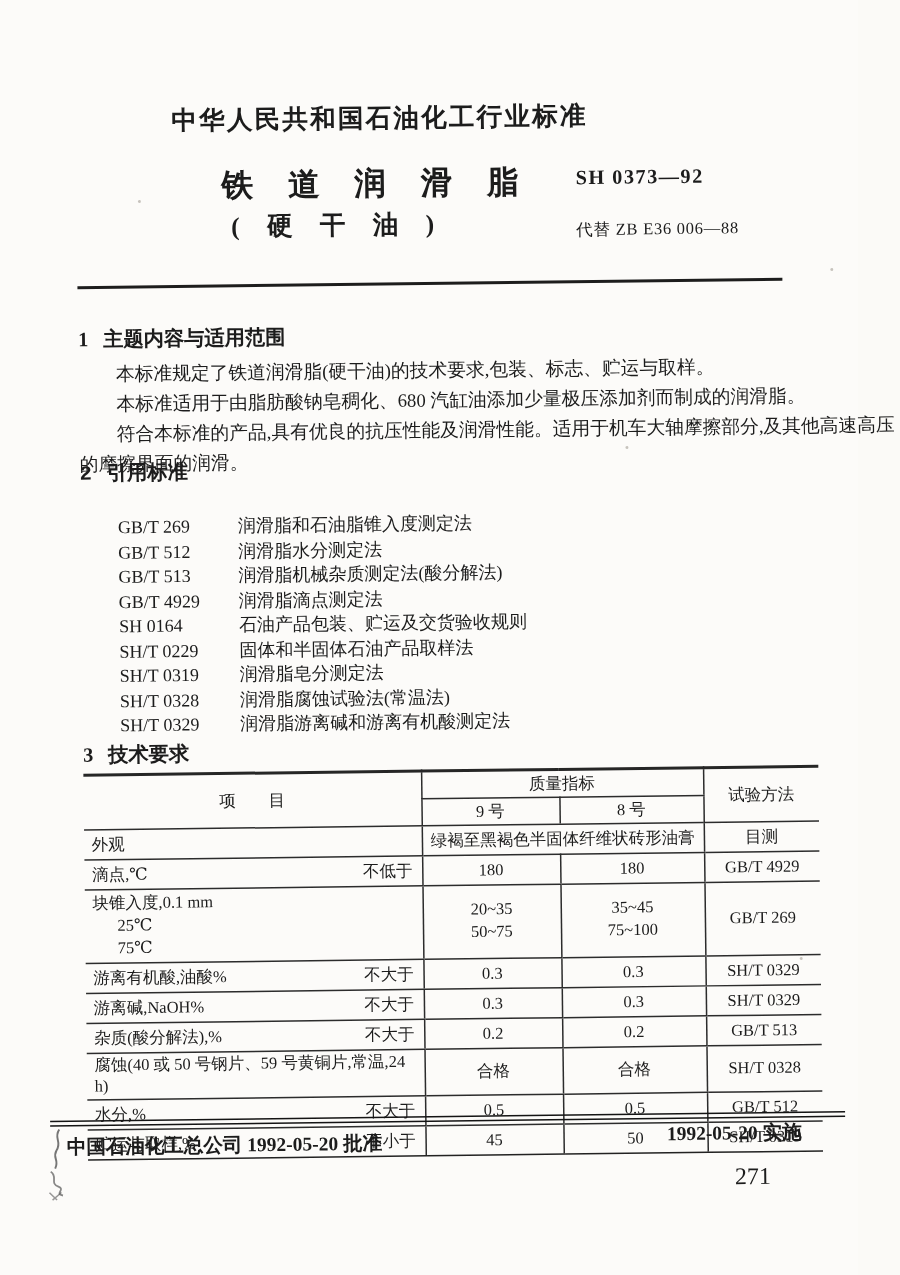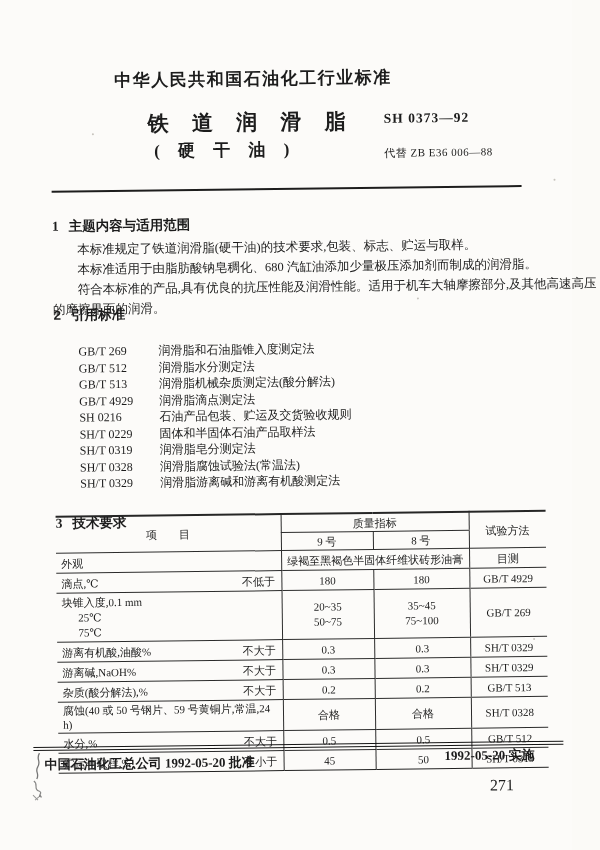--- a/index.html
+++ b/index.html
@@ -19,21 +19,21 @@
   .title-sub{position:absolute;left:158px;top:138px;font-size:17px;font-weight:bold;letter-spacing:7px;white-space:nowrap;}
   .std-no{position:absolute;left:388px;top:112px;font-size:13.5px;font-weight:bold;letter-spacing:1px;white-space:nowrap;}
   .replaces{position:absolute;left:388px;top:147px;font-size:11px;letter-spacing:.5px;white-space:nowrap;}
   .header-rule{position:absolute;left:55px;top:188px;width:470px;height:2px;background:#1d1d1d;}
 
   
   .sec-heading{position:absolute;font-size:13.5px;font-weight:bold;white-space:nowrap;}
   .sec-heading .num{margin-right:10px;}
   .s1-head{left:55px;top:215px;}
   .s2-head{left:55px;top:304px;font-family:Liberation Mono, monospace;}
-  .s3-head{left:55px;top:512px;}
+  .s3-head{left:55px;top:492px;}
 
   .s1-body{position:absolute;left:55px;top:237px;width:500px;font-size:12.5px;line-height:20px;}
   .s1-line{white-space:nowrap;}
   .indent{text-indent:2em;}
 
   .s2-list{position:absolute;left:80px;top:341px;font-size:12px;line-height:16.5px;}
   .ref{white-space:nowrap;}
   .ref-code{display:inline-block;width:80px;}
 
   
@@ -100,21 +100,21 @@
     </div>
 
     <div class="sec-heading s2-head">
       <span class="num">2</span><span>引用标准</span>
     </div>
     <div class="s2-list">
       <div class="ref"><span class="ref-code">GB/T 269</span><span>润滑脂和石油脂锥入度测定法</span></div>
       <div class="ref"><span class="ref-code">GB/T 512</span><span>润滑脂水分测定法</span></div>
       <div class="ref"><span class="ref-code">GB/T 513</span><span>润滑脂机械杂质测定法(酸分解法)</span></div>
       <div class="ref"><span class="ref-code">GB/T 4929</span><span>润滑脂滴点测定法</span></div>
-      <div class="ref"><span class="ref-code">SH 0216</span><span>石油产品包装、贮运及交货验收规则</span></div>
+      <div class="ref"><span class="ref-code">SH 0164</span><span>石油产品包装、贮运及交货验收规则</span></div>
       <div class="ref"><span class="ref-code">SH/T 0229</span><span>固体和半固体石油产品取样法</span></div>
       <div class="ref"><span class="ref-code">SH/T 0319</span><span>润滑脂皂分测定法</span></div>
       <div class="ref"><span class="ref-code">SH/T 0328</span><span>润滑脂腐蚀试验法(常温法)</span></div>
       <div class="ref"><span class="ref-code">SH/T 0329</span><span>润滑脂游离碱和游离有机酸测定法</span></div>
     </div>
 
     <div class="sec-heading s3-head">
       <span class="num">3</span><span>技术要求</span>
     </div>
 

